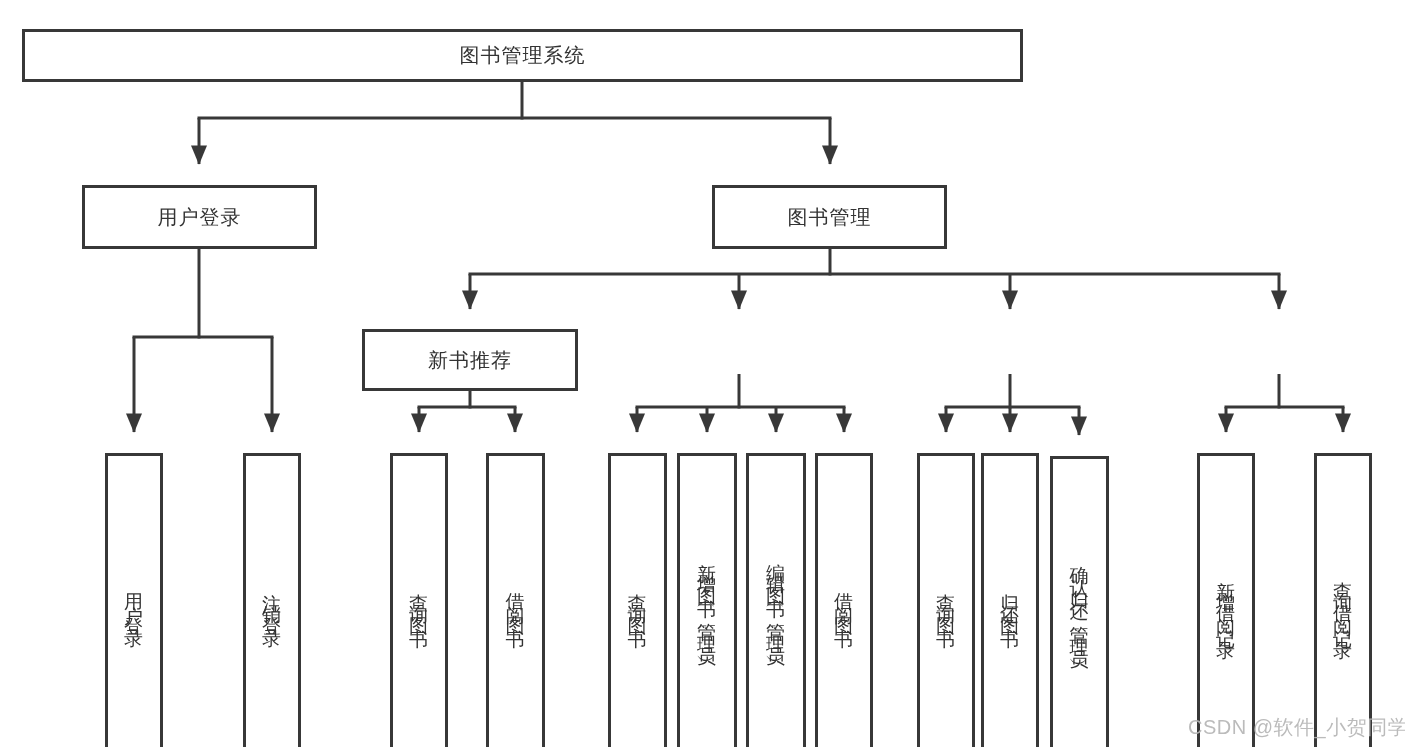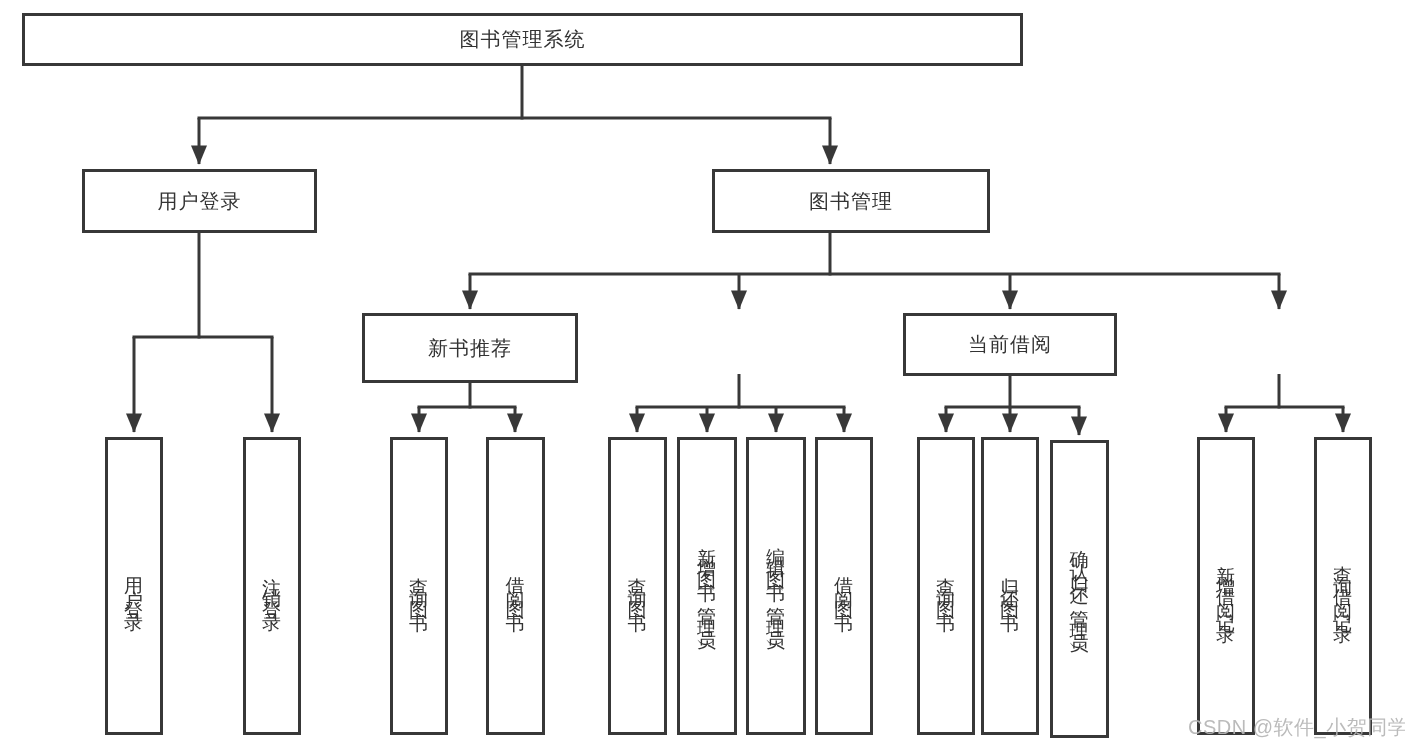--- a/index.html
+++ b/index.html
@@ -28,20 +28,21 @@
     stroke-width: 3;
   }
   .box {
     position: absolute;
     box-sizing: border-box;
     border: 3px solid #383838;
     background: #ffffff;
     display: flex;
     align-items: center;
     justify-content: center;
+    margin-top: 16px;
   }
   .h-label {
     font-size: 20px;
     letter-spacing: 1px;
     white-space: nowrap;
   }
   .v-label {
     writing-mode: vertical-rl;
     text-orientation: mixed;
     font-size: 19px;
@@ -114,29 +115,26 @@
     <line x1="1343" y1="407" x2="1343" y2="432" marker-end="url(#arw)"></line>
   </svg>
 
   <div class="box" style="left:22px; top:13px; width:1001px; height:53px;">
     <span class="h-label">图书管理系统</span>
   </div>
 
   <div class="box" style="left:82px; top:169px; width:235px; height:64px;">
     <span class="h-label">用户登录</span>
   </div>
-  <div class="box" style="left:712px; top:169px; width:278px; height:64px;">
+  <div class="box" style="left:712px; top:169px; width:235px; height:64px;">
     <span class="h-label">图书管理</span>
   </div>
 
-  <div class="box" style="left:362px; top:313px; width:216px; height:70px;">
+  <div class="box" style="left:362px; top:313px; width:216px; height:62px;">
     <span class="h-label">新书推荐</span>
-  </div>
-  <div class="box" style="left:903px; top:313px; width:214px; height:63px;">
-    <span class="h-label">当前借阅</span>
   </div>
 
   <div class="box" style="left:105px; top:437px; width:58px; height:298px;">
     <span class="v-label">用户登录</span>
   </div>
   <div class="box" style="left:243px; top:437px; width:58px; height:298px;">
     <span class="v-label">注销登录</span>
   </div>
 
   <div class="box" style="left:390px; top:437px; width:58px; height:298px;">

